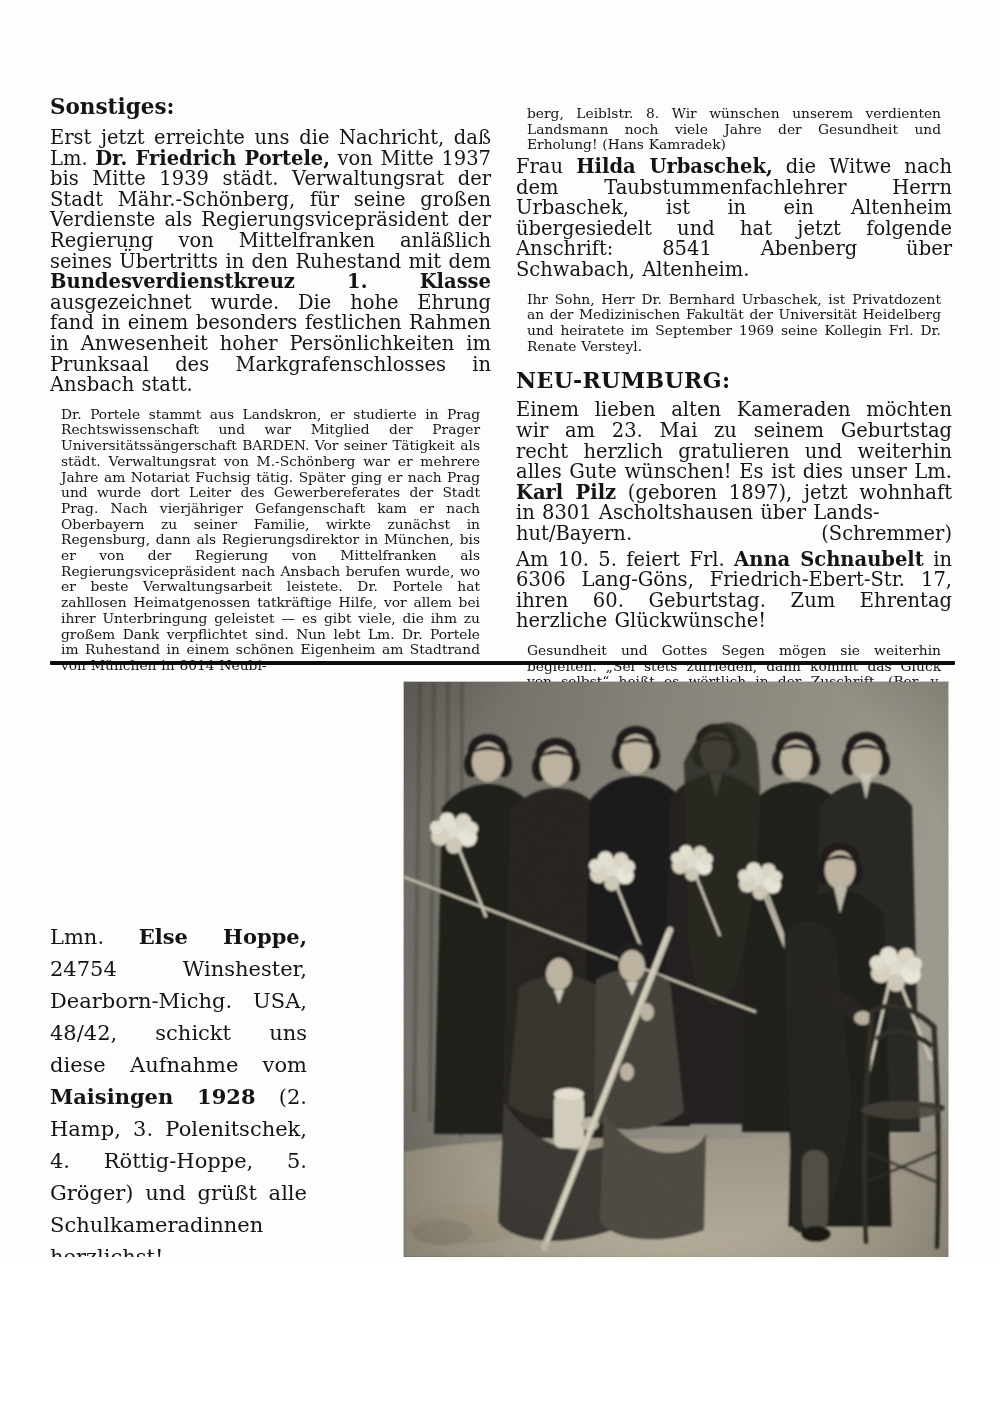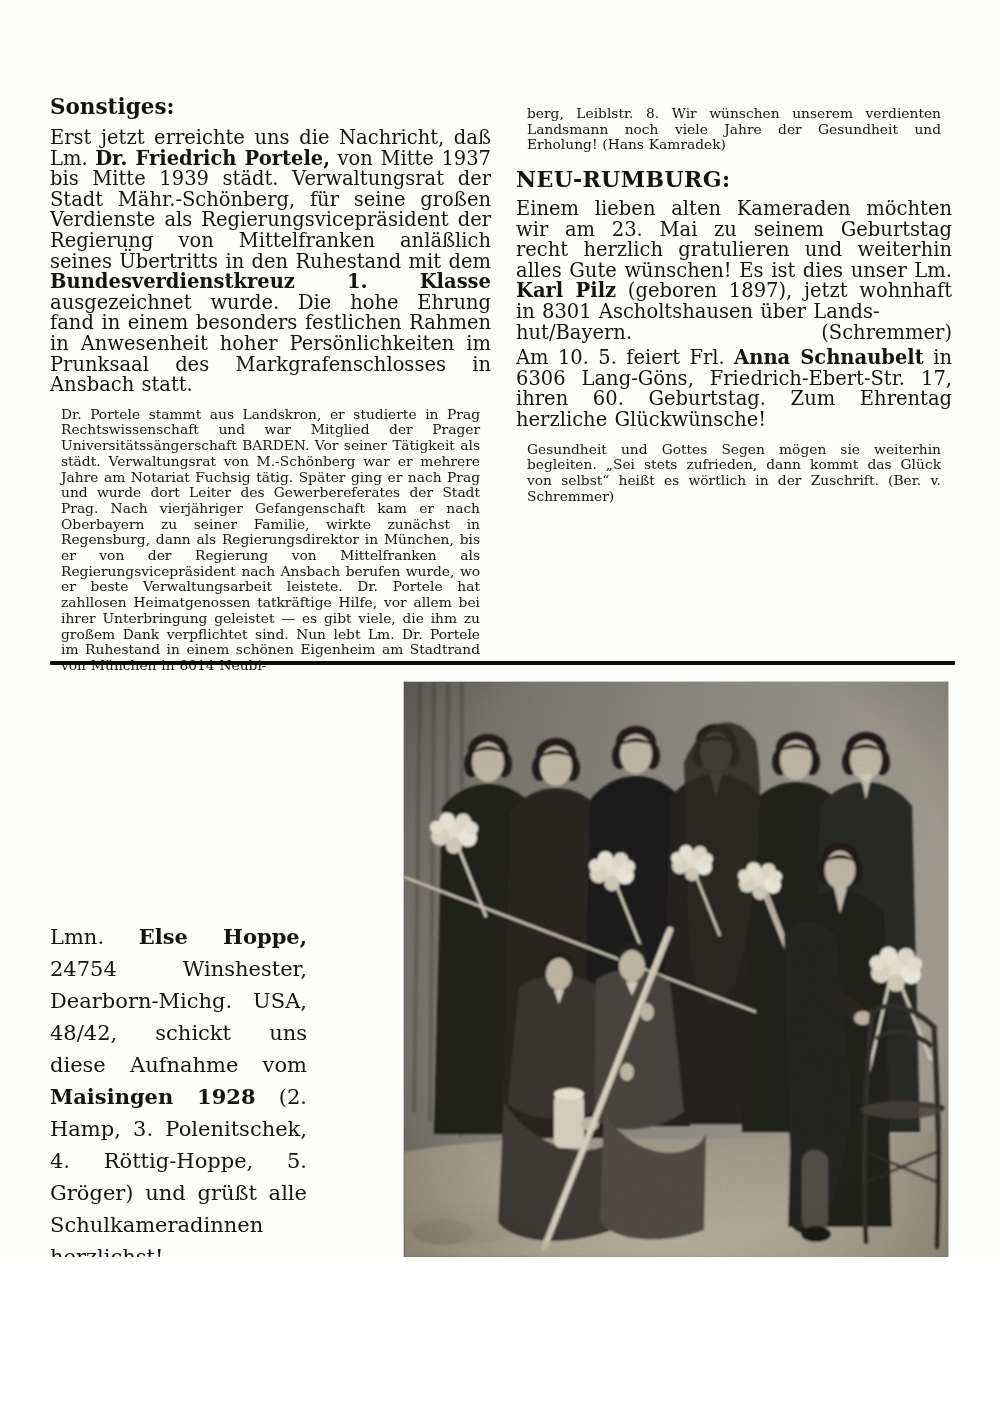--- a/index.html
+++ b/index.html
@@ -67,20 +67,22 @@
 <div class="page">
 
   <div class="col col-left">
     <h2 class="h-sonstiges">Sonstiges:</h2>
     <p class="body mb6"><span>Erst jetzt erreichte uns die Nachricht, daß Lm. </span><b>Dr. Friedrich Portele,</b><span> von Mitte 1937 bis Mitte 1939 städt. Verwaltungsrat der Stadt Mähr.-Schönberg, für seine großen Verdienste als Regierungsvicepräsident der Regierung von Mittelfranken anläßlich seines Übertritts in den Ruhestand mit dem </span><b>Bundesverdienstkreuz 1. Klasse</b><span> ausgezeichnet wurde. Die hohe Ehrung fand in einem besonders festlichen Rahmen in Anwesenheit hoher Persönlichkeiten im Prunksaal des Markgrafenschlosses in Ansbach statt.</span></p>
     <p class="small">Dr. Portele stammt aus Landskron, er studierte in Prag Rechtswissenschaft und war Mitglied der Prager Universitätssängerschaft BARDEN. Vor seiner Tätigkeit als städt. Verwaltungsrat von M.-Schönberg war er mehrere Jahre am Notariat Fuchsig tätig. Später ging er nach Prag und wurde dort Leiter des Gewerbereferates der Stadt Prag. Nach vierjähriger Gefangenschaft kam er nach Oberbayern zu seiner Familie, wirkte zunächst in Regensburg, dann als Regierungsdirektor in München, bis er von der Regierung von Mittelfranken als Regierungsvicepräsident nach Ansbach berufen wurde, wo er beste Verwaltungsarbeit leistete. Dr. Portele hat zahllosen Heimatgenossen tatkräftige Hilfe, vor allem bei ihrer Unterbringung geleistet — es gibt viele, die ihm zu großem Dank verpflichtet sind. Nun lebt Lm. Dr. Portele im Ruhestand in einem schönen Eigenheim am Stadtrand von München in 8014 Neubi-</p>
   </div>
 
   <div class="col col-right">
     <p class="small mb4">berg, Leiblstr. 8. Wir wünschen unserem verdienten Landsmann noch viele Jahre der Gesundheit und Erholung! (Hans Kamradek)</p>
+    <p class="body mb6"><span>Frau </span><b>Hilda Urbaschek,</b><span> die Witwe nach dem Taubstummenfachlehrer Herrn Urbaschek, ist in ein Altenheim übergesiedelt und hat jetzt folgende Anschrift: 8541 Abenberg über Schwabach, Altenheim.</span></p>
+    <p class="small mb4">Ihr Sohn, Herr Dr. Bernhard Urbaschek, ist Privatdozent an der Medizinischen Fakultät der Universität Heidelberg und heiratete im September 1969 seine Kollegin Frl. Dr. Renate Versteyl.</p>
     <h2 class="h-rumburg">NEU-RUMBURG:</h2>
     <p class="body"><span>Einem lieben alten Kameraden möchten wir am 23. Mai zu seinem Geburtstag recht herzlich gratulieren und weiterhin alles Gute wünschen! Es ist dies unser Lm. </span><b>Karl Pilz</b><span> (geboren 1897), jetzt wohnhaft in 8301 Ascholtshausen über Lands-</span></p>
     <div class="split-line">
       <span>hut/Bayern.</span>
       <span>(Schremmer)</span>
     </div>
     <p class="body mb4"><span>Am 10. 5. feiert Frl. </span><b>Anna Schnaubelt</b><span> in 6306 Lang-Göns, Friedrich-Ebert-Str. 17, ihren 60. Geburtstag. Zum Ehrentag herzliche Glückwünsche!</span></p>
     <p class="small">Gesundheit und Gottes Segen mögen sie weiterhin begleiten. „Sei stets zufrieden, dann kommt das Glück von selbst“ heißt es wörtlich in der Zuschrift. (Ber. v. Schremmer)</p>
   </div>
 

